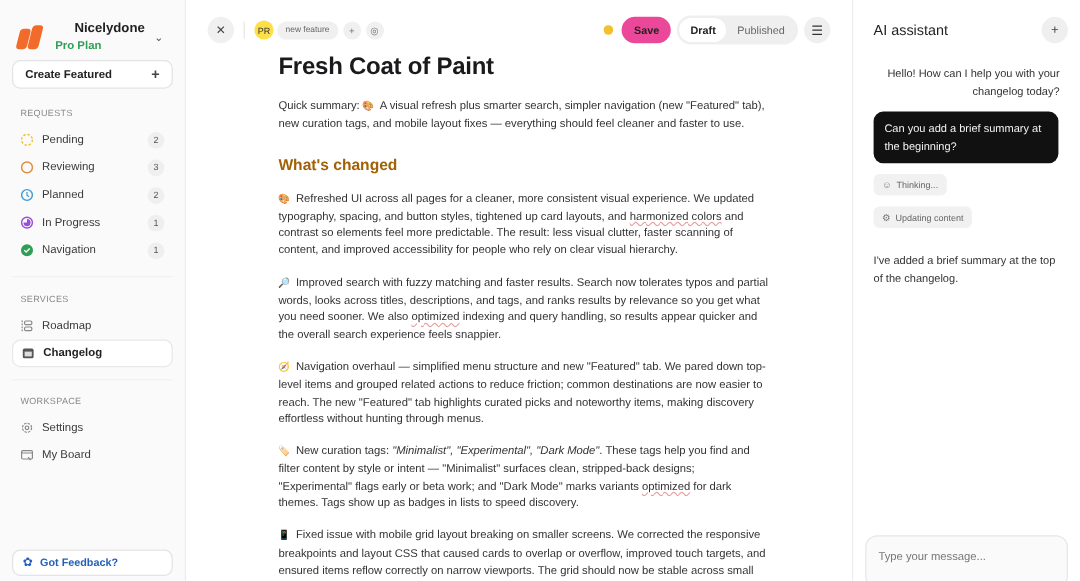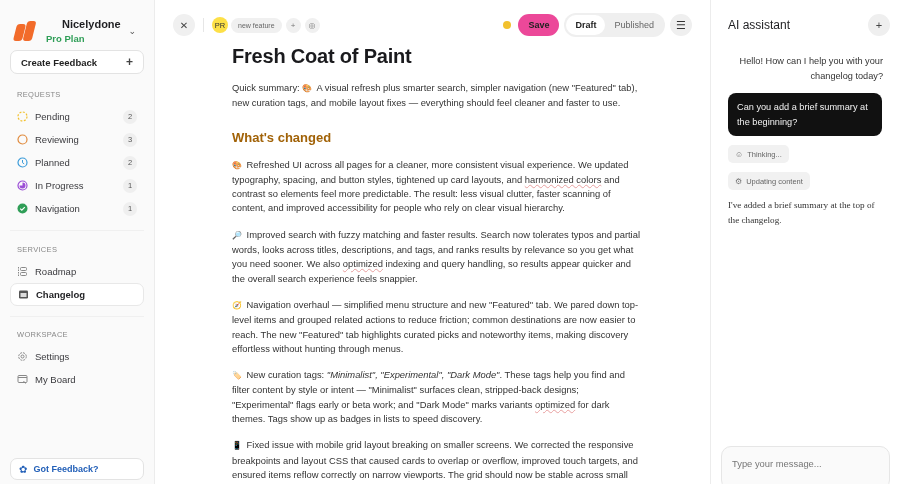--- a/index.html
+++ b/index.html
@@ -75,21 +75,21 @@
       </div>
     <div class="brand-text">
       <div class="brand-name">Nicelydone</div>
       <div class="brand-plan">Pro Plan</div>
     </div>
     <span class="chev">⌄</span>
   </div>
 
   <div style="height:0px"></div>
   <div class="create-btn">
-    <span>Create Feedback</span>
+    <span>Create Featured</span>
     <span class="plus">+</span>
   </div>
 
   <div class="section-label" style="margin-top:16px;margin-bottom:6px;">REQUESTS</div>
 
   <div class="nav-item">
     <span class="nav-icon">
       <svg width="11" height="11" viewBox="0 0 11 11">
           <circle cx="5.5" cy="5.5" r="4.5" fill="none" stroke="#f2c12e" stroke-width="1.2" stroke-dasharray="2 1.5"></circle>
         </svg>
@@ -256,18 +256,18 @@
   <div class="a-msg" style="margin-top:4px;text-align:right;">Hello! How can I help you with your changelog today?</div>
   <div class="a-user">Can you add a brief summary at the beginning?</div>
   <div style="margin-top:9px;"><span class="a-chip">
         <span class="ic">☺</span>
         <span>Thinking...</span>
       </span></div>
   <div style="margin-top:9px;"><span class="a-chip">
         <span class="ic">⚙</span>
         <span>Updating content</span>
       </span></div>
-  <div class="a-msg" style="margin-top:8px;font-family:Liberation Serif, serif;">I've added a brief summary at the top of the changelog.</div>
+  <div class="a-msg" style="margin-top:20px;">I've added a brief summary at the top of the changelog.</div>
 
   <div class="a-input">
     <span>Type your message...</span>
   </div>
 </aside>
 
 </body></html>

